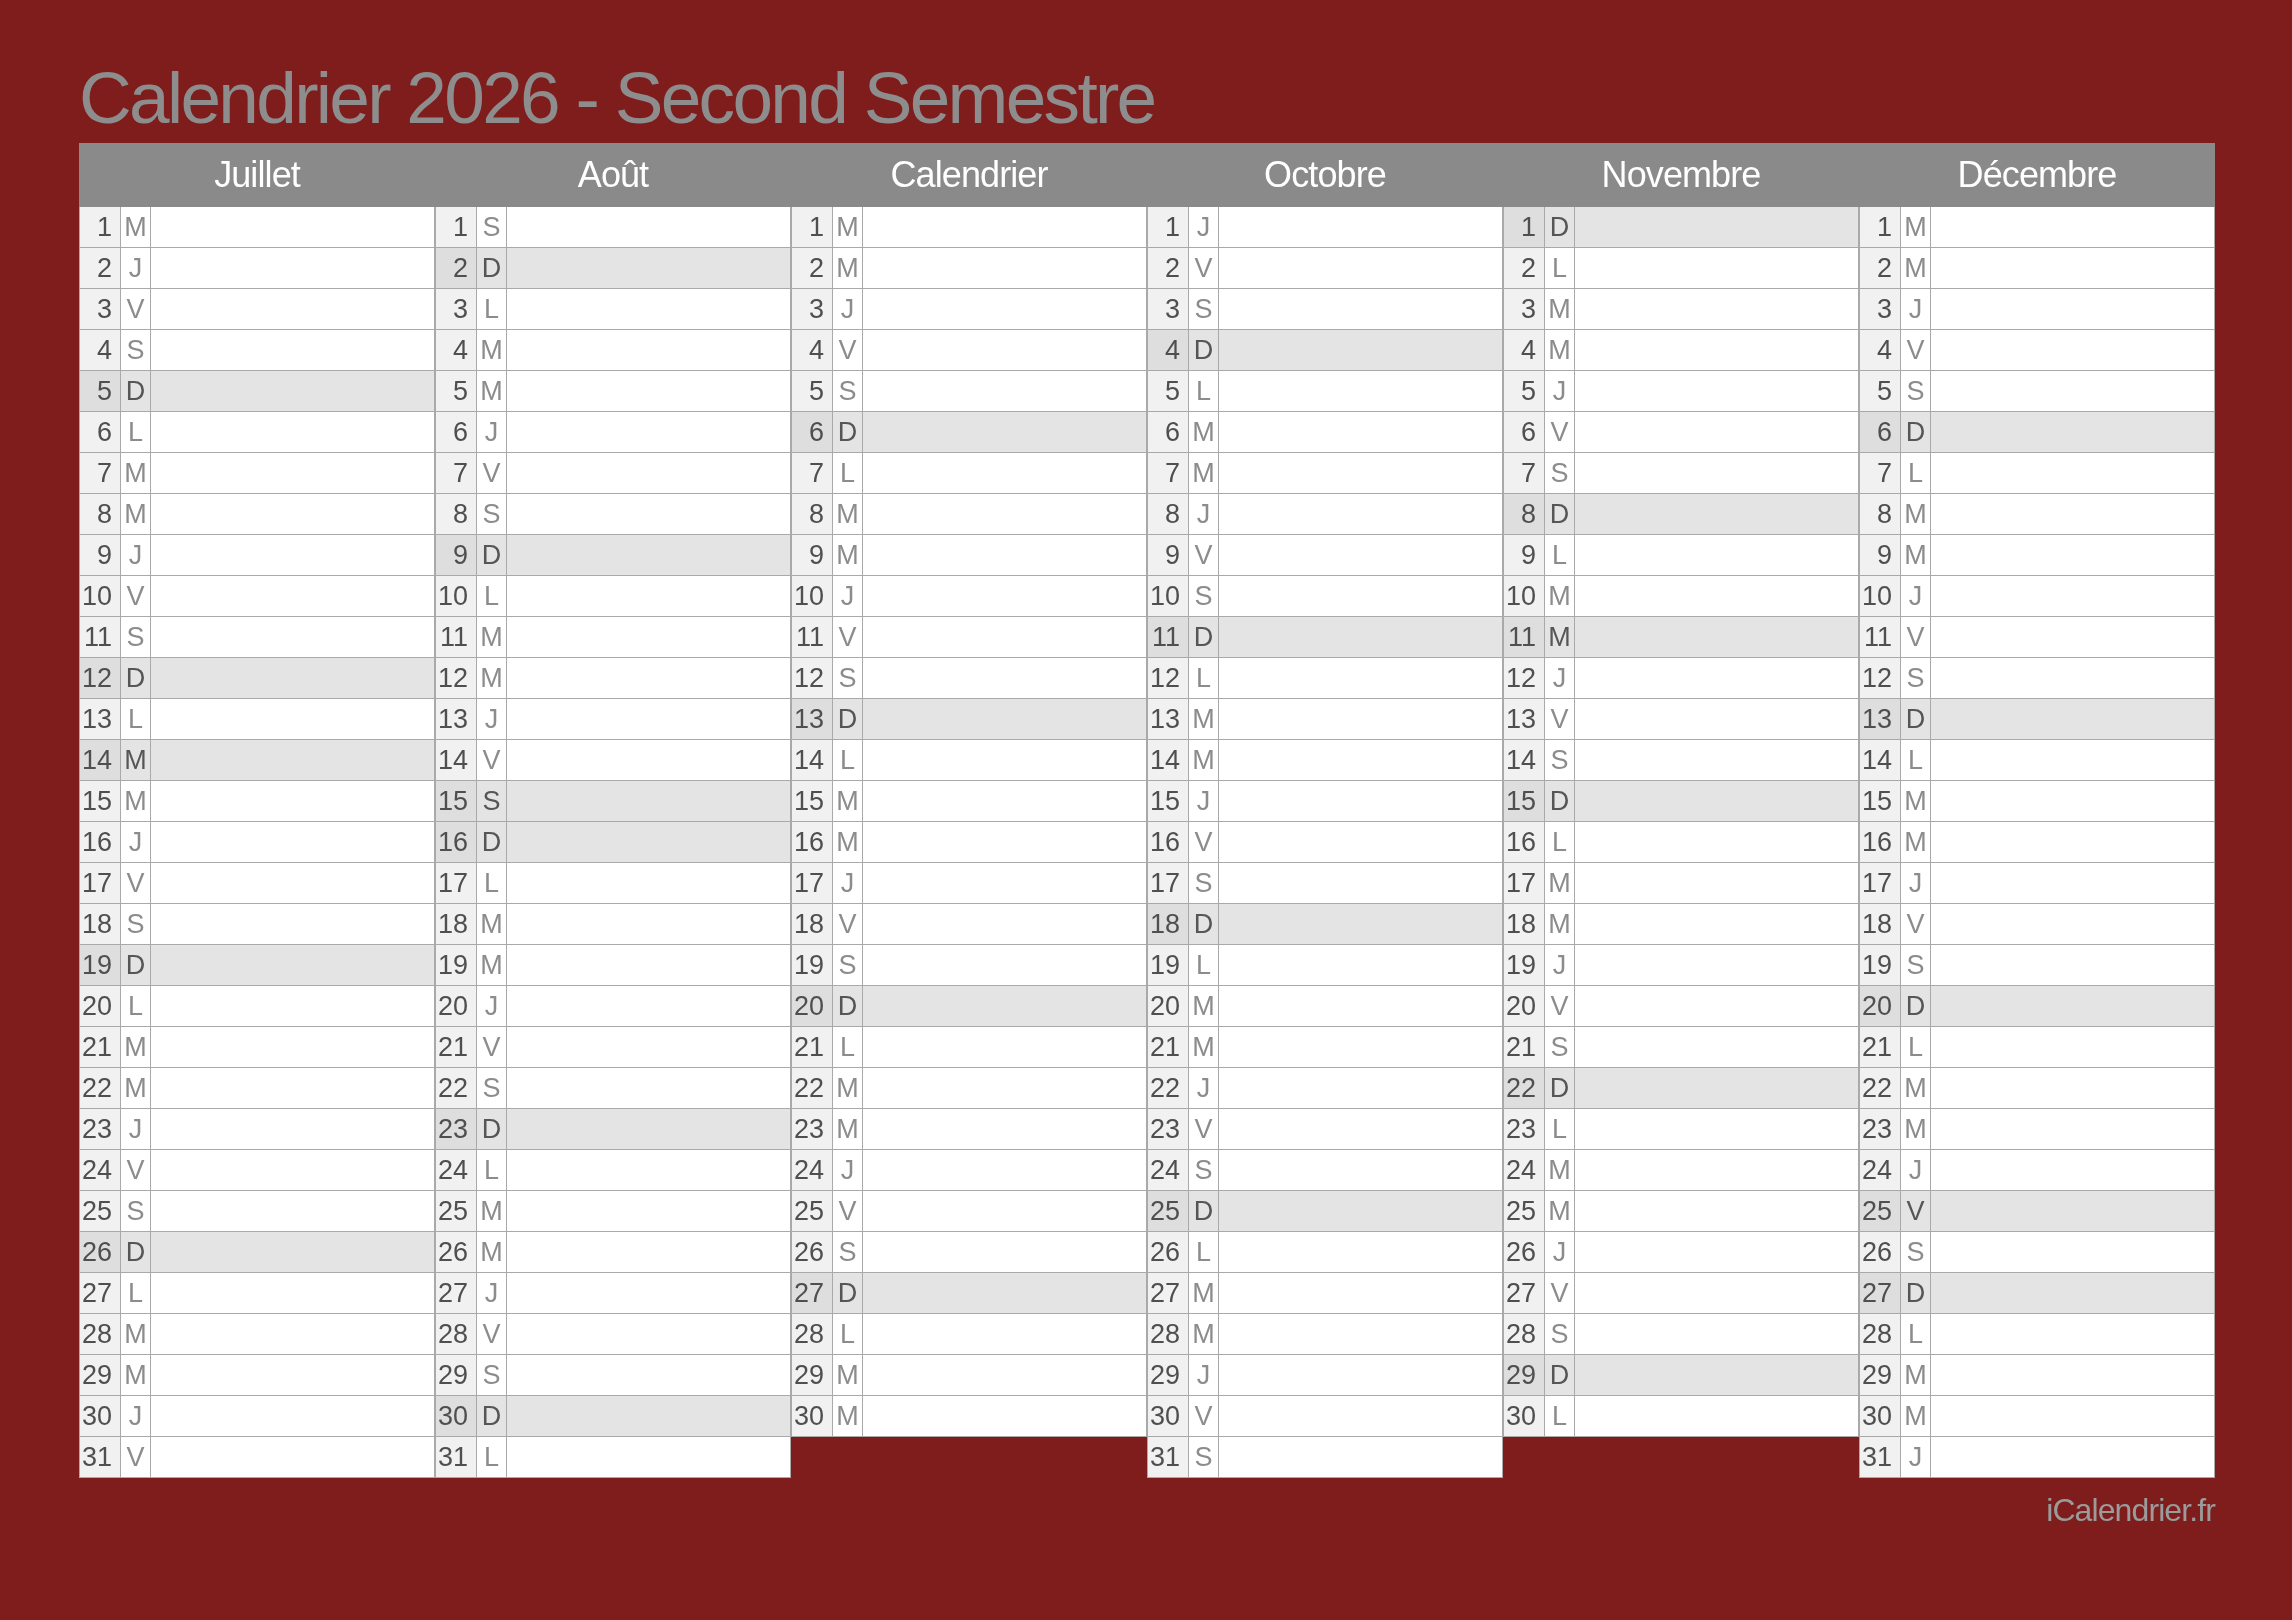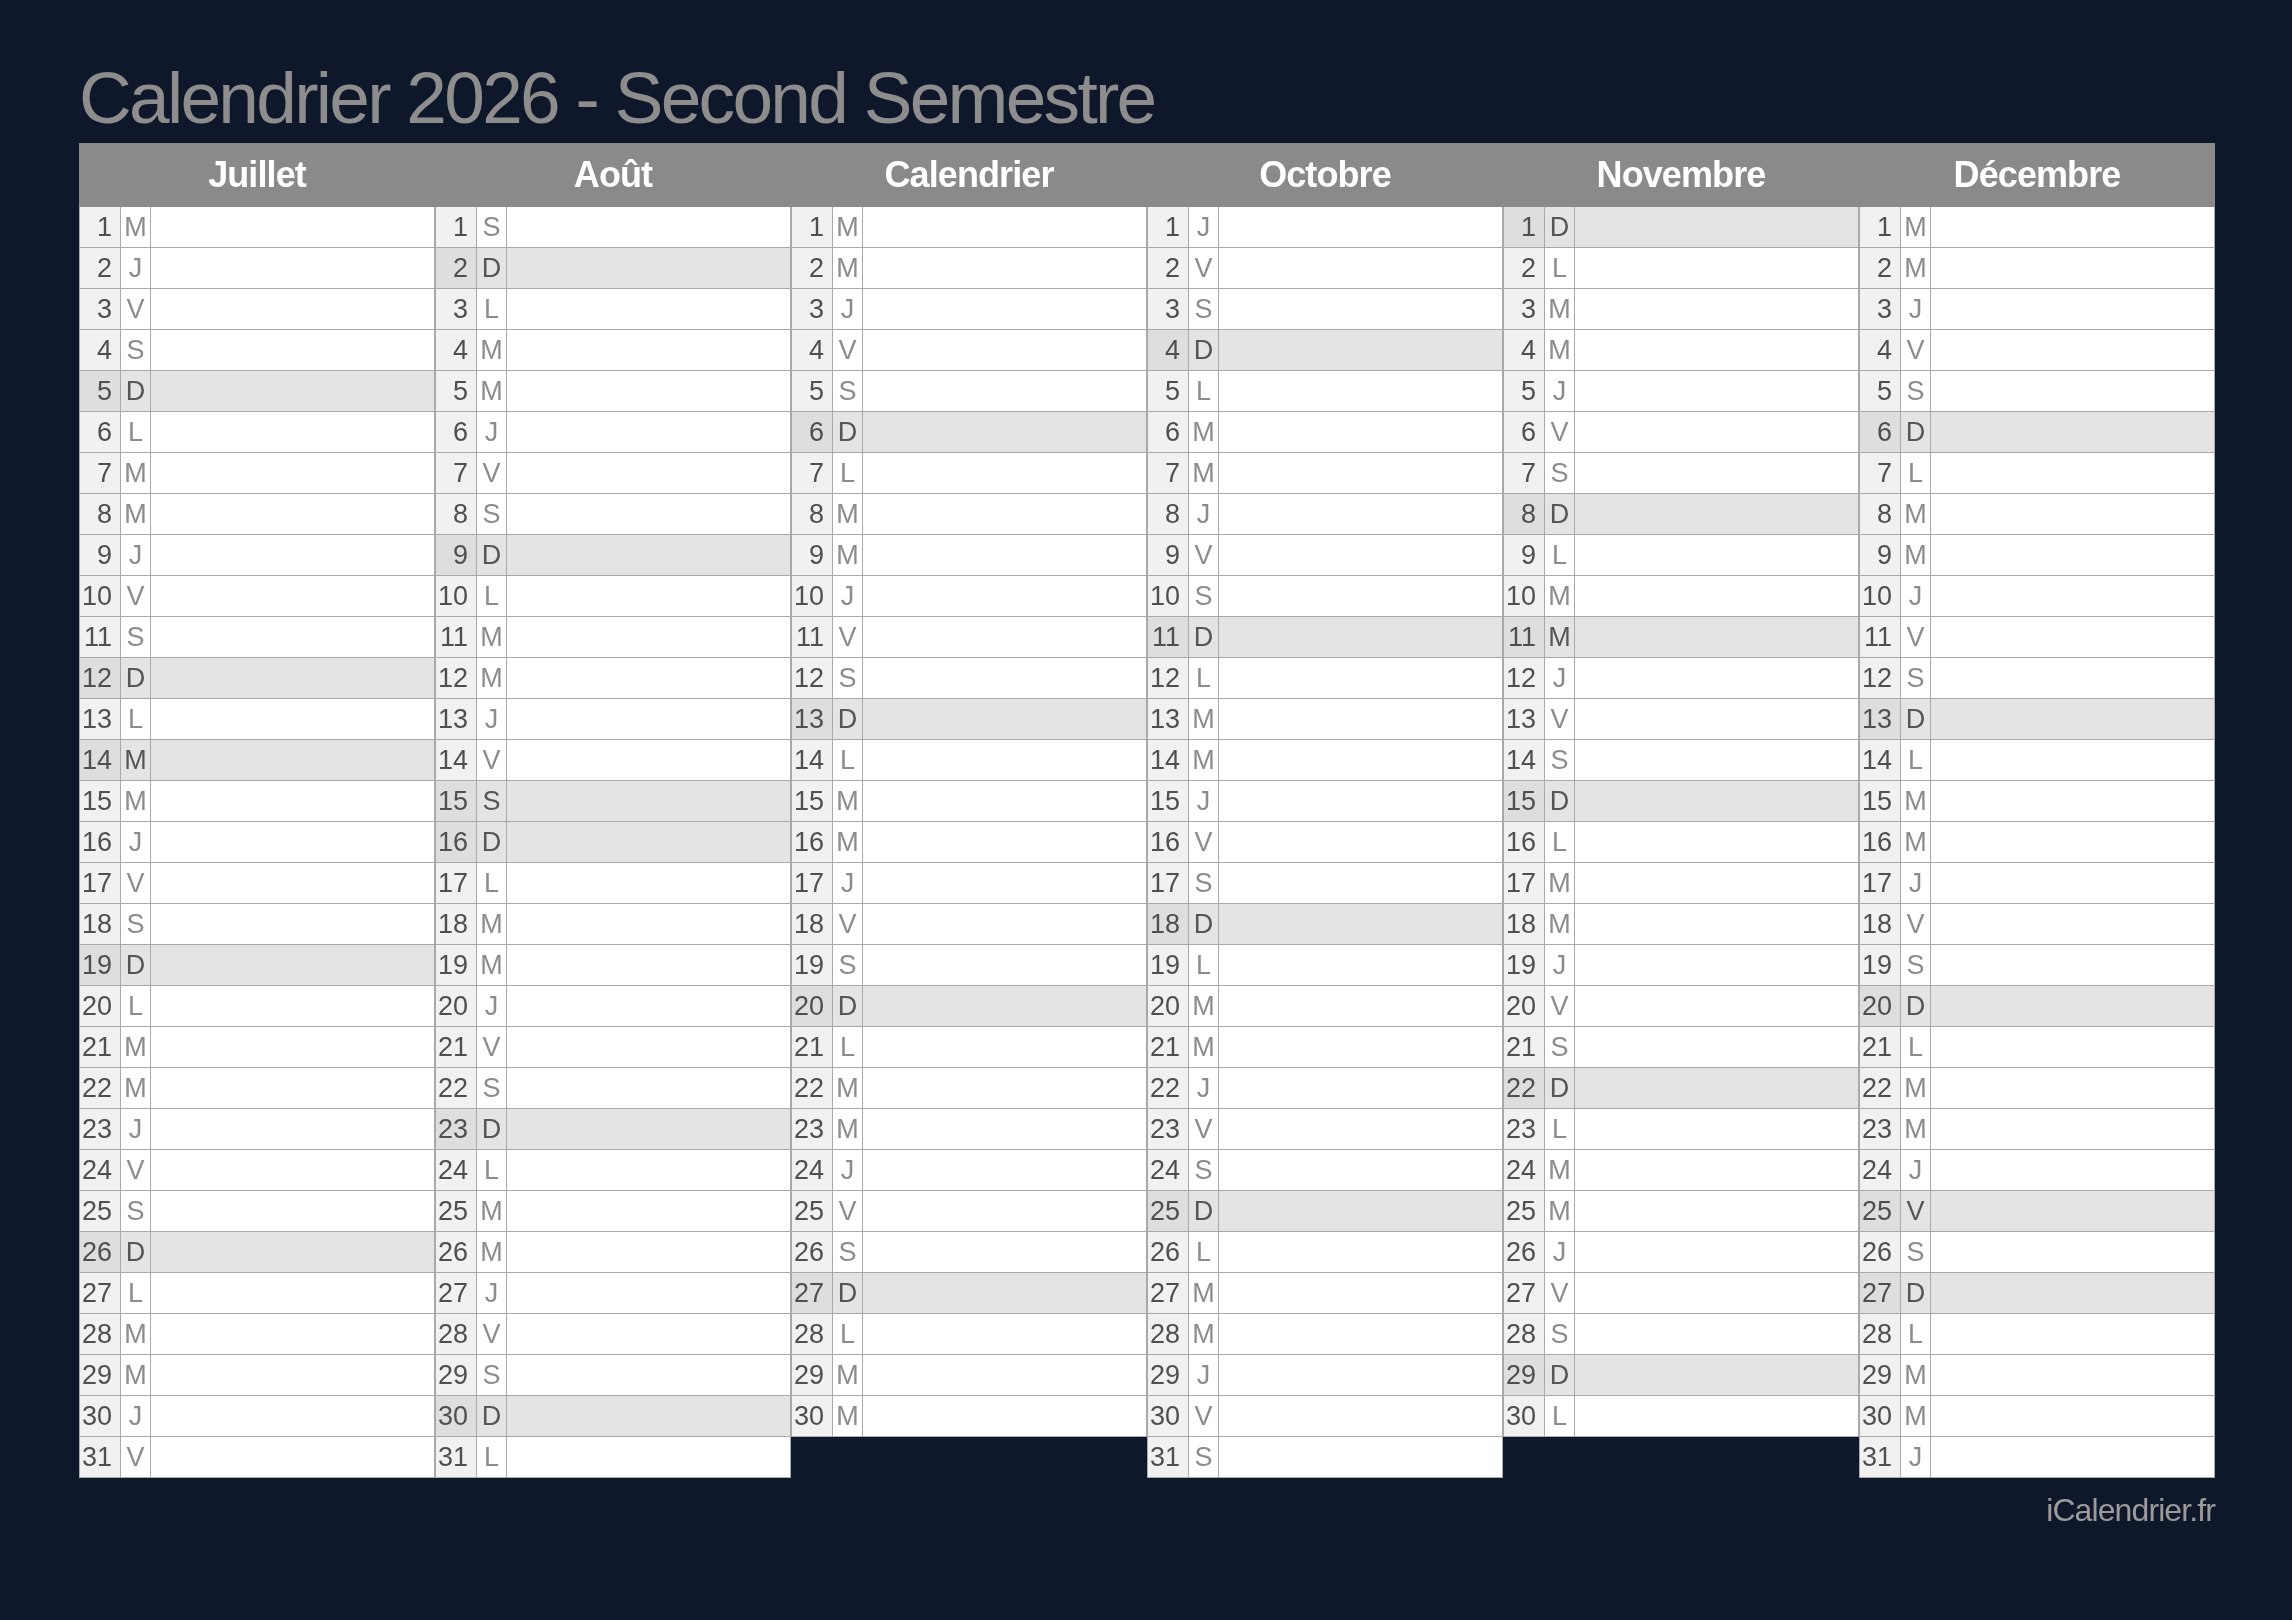--- a/index.html
+++ b/index.html
@@ -1,27 +1,27 @@
 <!DOCTYPE html>
 <html style="--header-bg: #8a8a8a; --header-text: #ffffff; --title-text: #8d8d8d; --border: #a9a9a9; --num-cell-bg: #f1f1f1; --num-text: #4f4f4f; --let-text: #8c8c8c; --hol-text: #565656; --hl-row-bg: #e4e4e4; --hl-num-bg: #dedede; --wm-text: #9b9b9b;font-size:14.3px"><head>
 <meta charset="utf-8">
 <style>
   html,body{margin:0;padding:0;background:#ffffff;}
   body{width:2293px;height:1620px;overflow:hidden;font-family:"Liberation Sans",sans-serif;}
-  .page{position:relative;width:2293px;height:1620px;background:#0f172a;}
+  .page{position:relative;width:2293px;height:1620px;background:#7f1d1d;}
 
   .title{
     position:absolute;left:79px;top:61px;
     font-size:73px;line-height:1;letter-spacing:-2.7px;
     color:var(--title-text);white-space:nowrap;
   }
 
   .table{position:absolute;left:79px;top:143px;width:2136px;}
 
-  .months-header{display:flex;height:64px;background:var(--header-bg);font-weight:bold;}
+  .months-header{display:flex;height:64px;background:var(--header-bg);}
   .mh{
     flex:1;display:flex;align-items:center;justify-content:center;
     color:var(--header-text);font-size:36px;letter-spacing:-0.9px;
   }
 
   .grid{display:flex;width:2136px;}
   .col{flex:1;min-width:0;}
 
   .row{
     display:flex;height:41px;box-sizing:border-box;

